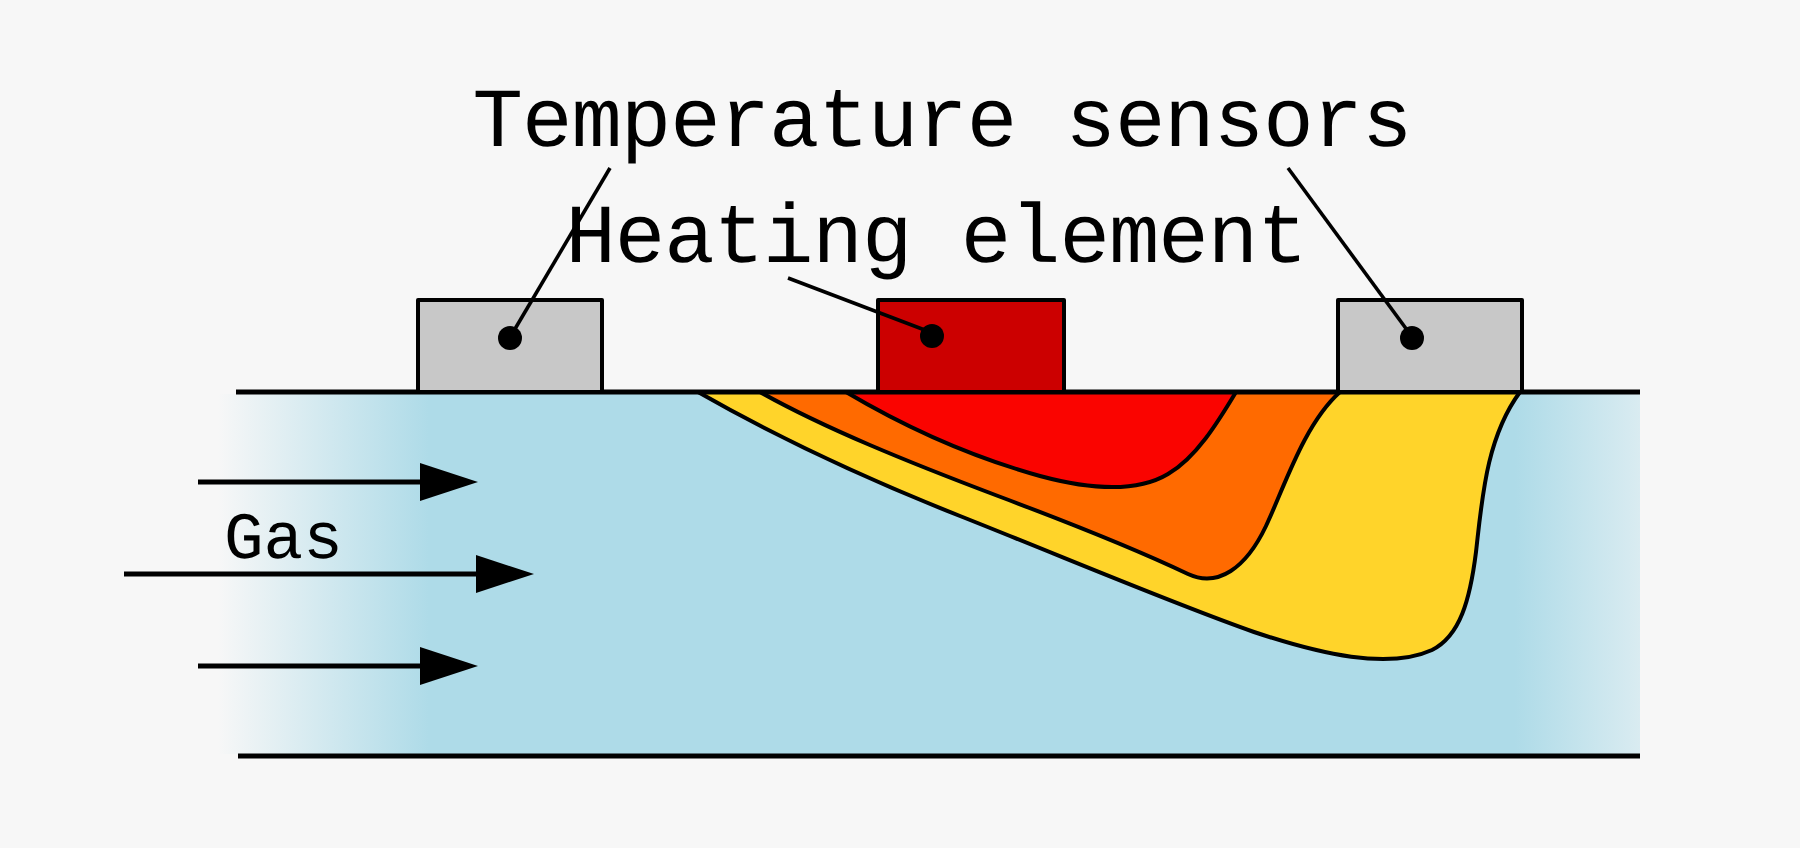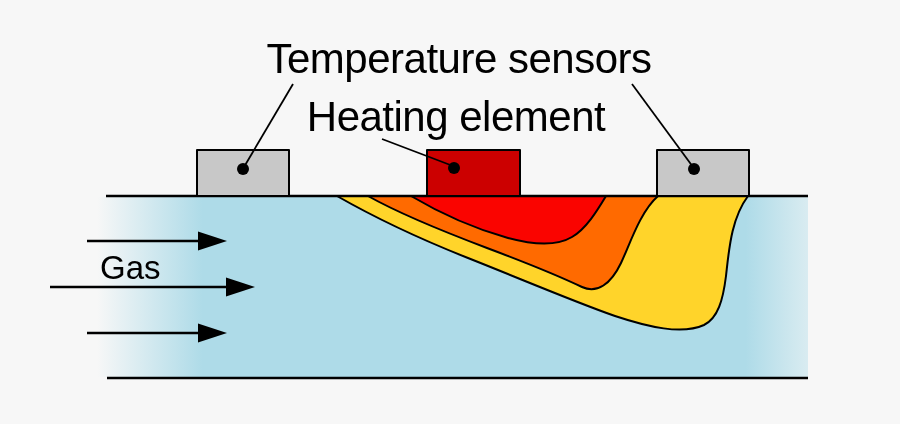--- a/index.html
+++ b/index.html
@@ -1,18 +1,19 @@
 <!DOCTYPE html>
 <html><head>
 <meta charset="utf-8">
 <style>
   html, body { margin: 0; padding: 0; background: #f7f7f7; }
   .stage {
     width: 808px; height: 424px; position: relative; overflow: hidden;
-    font-family: Liberation Sans, sans-serif;
+    font-family: Liberation Mono, monospace;
+    padding-left: 12px;
   }
   svg { display: block; }
   .outline { stroke: #000; stroke-width: 2; stroke-linejoin: round; }
   .wall { stroke: #000; stroke-width: 2.5; fill: none; }
   .leader { stroke: #000; stroke-width: 1.8; fill: none; }
   .shaft { stroke: #000; stroke-width: 2.6; fill: none; }
   .head { fill: #000; stroke: none; }
   .dot { fill: #000; stroke: none; }
   .title-text { font-size: 42px; fill: #000; text-anchor: middle; letter-spacing: -0.5px; }
   .gas-text { font-size: 33px; fill: #000; text-anchor: start; }

